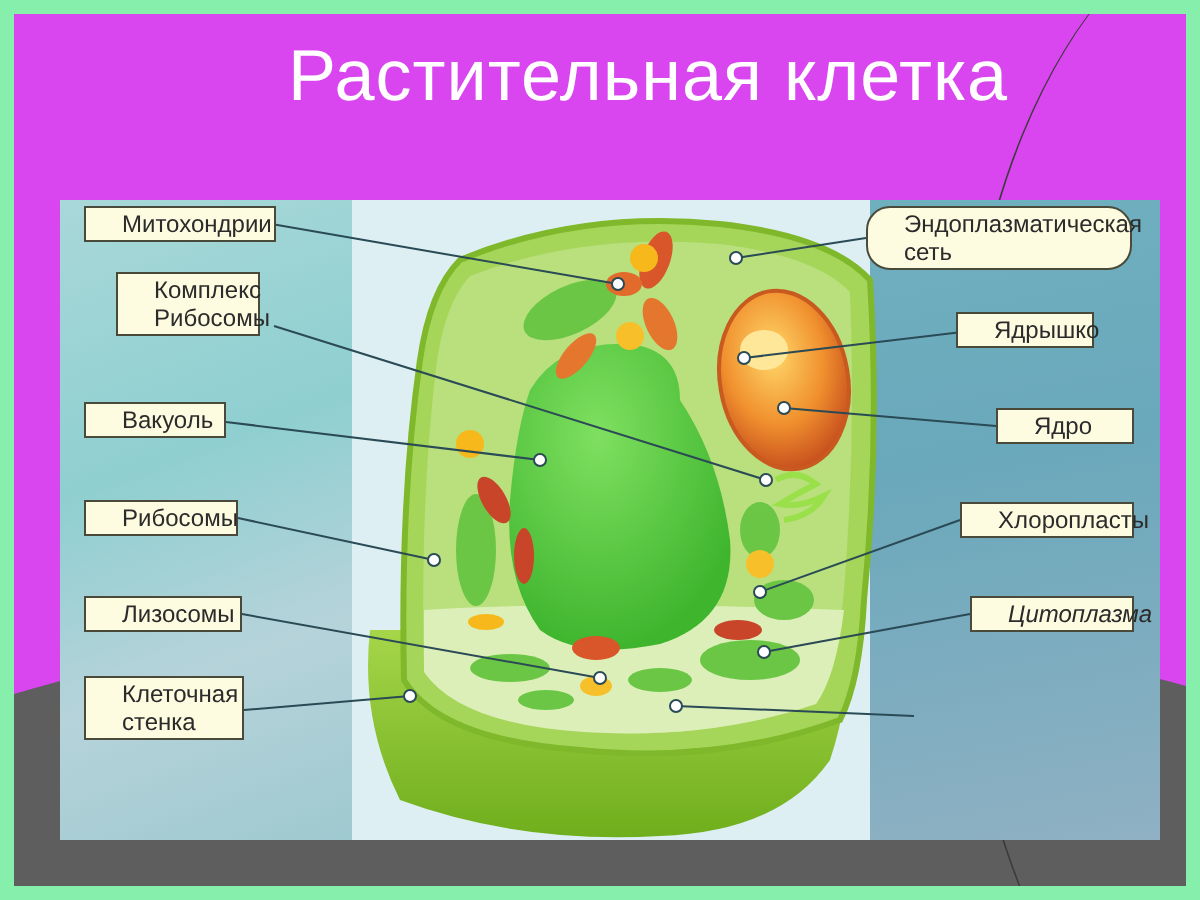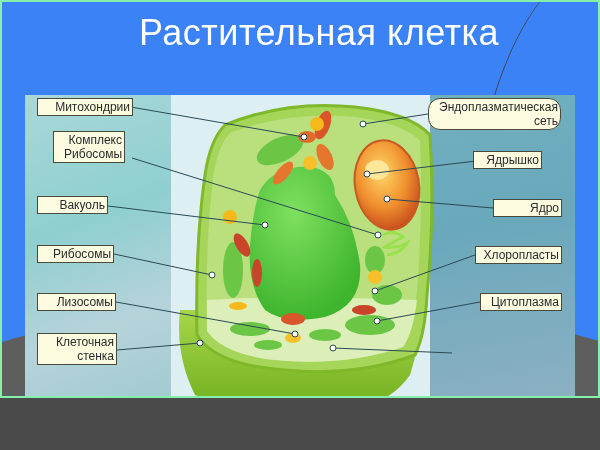--- a/index.html
+++ b/index.html
@@ -1,25 +1,25 @@
 <!DOCTYPE html>
 <html><head>
 <meta charset="utf-8">
 <style>
   html,body{margin:0;padding:0;}
   body{width:600px;height:450px;overflow:hidden;background:#4a4a4a;position:relative;font-family:"Liberation Sans",sans-serif;}
-  .slide{position:absolute;left:0;top:0;width:600px;height:398px;background:#3b82f6;border:2px solid #86efac;box-sizing:border-box;overflow:hidden;}
+  .slide{position:absolute;left:0;top:0;width:600px;height:450px;background:#d946ef;border:7px solid #86efac;box-sizing:border-box;overflow:hidden;}
   .arc1{position:absolute;left:-200px;top:300px;width:1000px;height:400px;border-radius:50%;background:#5e5e5e;}
   .arc2{position:absolute;left:470px;top:-50px;width:300px;height:600px;border-radius:50%;border-left:1px solid #3a3a3a;}
   .title{position:absolute;left:0;top:10px;width:634px;text-align:center;color:#fff;font-size:36px;font-family:"Liberation Sans",sans-serif;letter-spacing:0.5px;}
   .panel{position:absolute;left:23px;top:93px;width:550px;height:320px;overflow:hidden;}
   .left-bg{position:absolute;left:0;top:0;width:146px;height:320px;background:linear-gradient(160deg,#a9d8d9 0%,#8fcfd0 40%,#b6d3da 70%,#9ec9cf 100%);}
   .center-bg{position:absolute;left:146px;top:0;width:259px;height:320px;background:#ddeff3;}
   .right-bg{position:absolute;left:405px;top:0;width:145px;height:320px;background:linear-gradient(170deg,#6fb0bf 0%,#6aa8bb 40%,#8fb1c3 100%);}
-  .label{position:absolute;background:#fdfbe0;border:1px solid #4a4a3a;color:#2b2b2b;font-size:12px;line-height:14px;text-align:right;box-sizing:border-box;padding:1px 2px;white-space:nowrap;}
+  .label{position:absolute;background:#fdfbe0;border:1px solid #4a4a3a;color:#2b2b2b;font-size:12px;line-height:14px;text-align:left;box-sizing:border-box;padding:1px 18px;white-space:nowrap;}
   svg.diagram{position:absolute;left:0;top:0;}
 </style>
 </head>
 <body>
 
 <div class="slide">
   <div class="arc1"></div>
   <div class="arc2"></div>
   <div class="title">Растительная клетка</div>
 
@@ -142,17 +142,17 @@
     </div>
     <div class="label" style="left:448px;top:56px;width:69px;">
       <span>Ядрышко</span>
     </div>
     <div class="label" style="left:468px;top:104px;width:69px;">
       <span>Ядро</span>
     </div>
     <div class="label" style="left:450px;top:151px;width:87px;">
       <span>Хлоропласты</span>
     </div>
-    <div class="label" style="left:455px;top:198px;width:82px;">
+    <div class="label" style="left:455px;top:198px;width:82px;font-style:italic;">
       <span>Цитоплазма</span>
     </div>
   </div>
 </div>
 
 </body></html>

